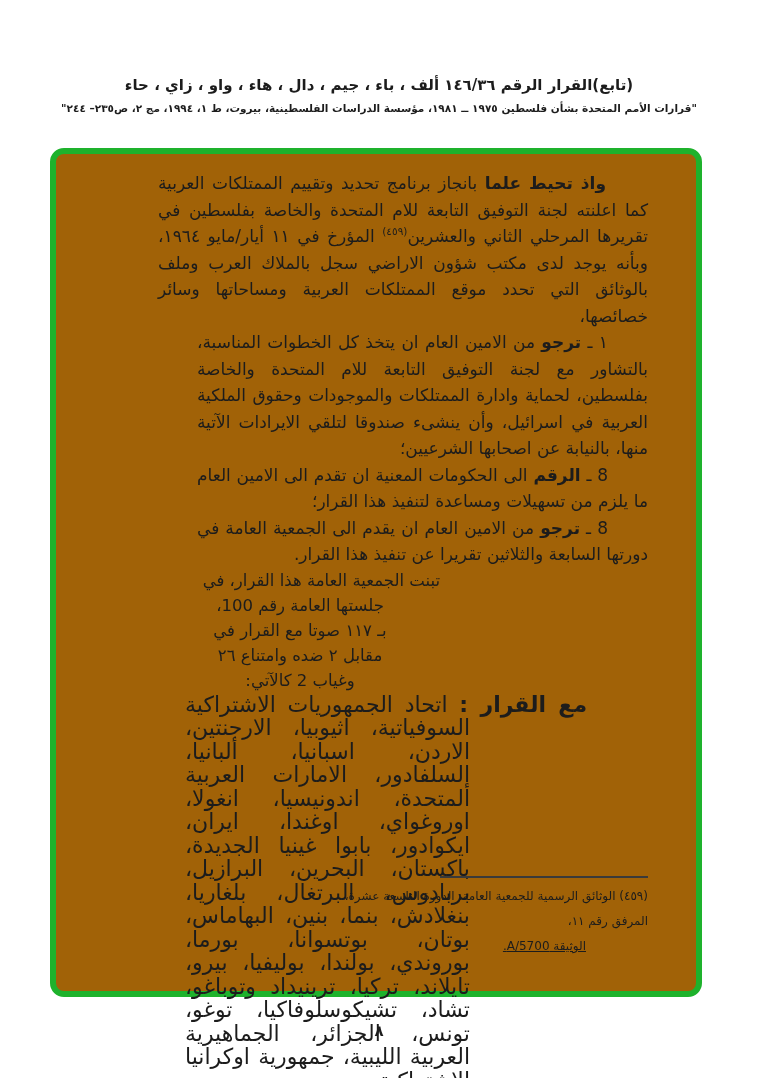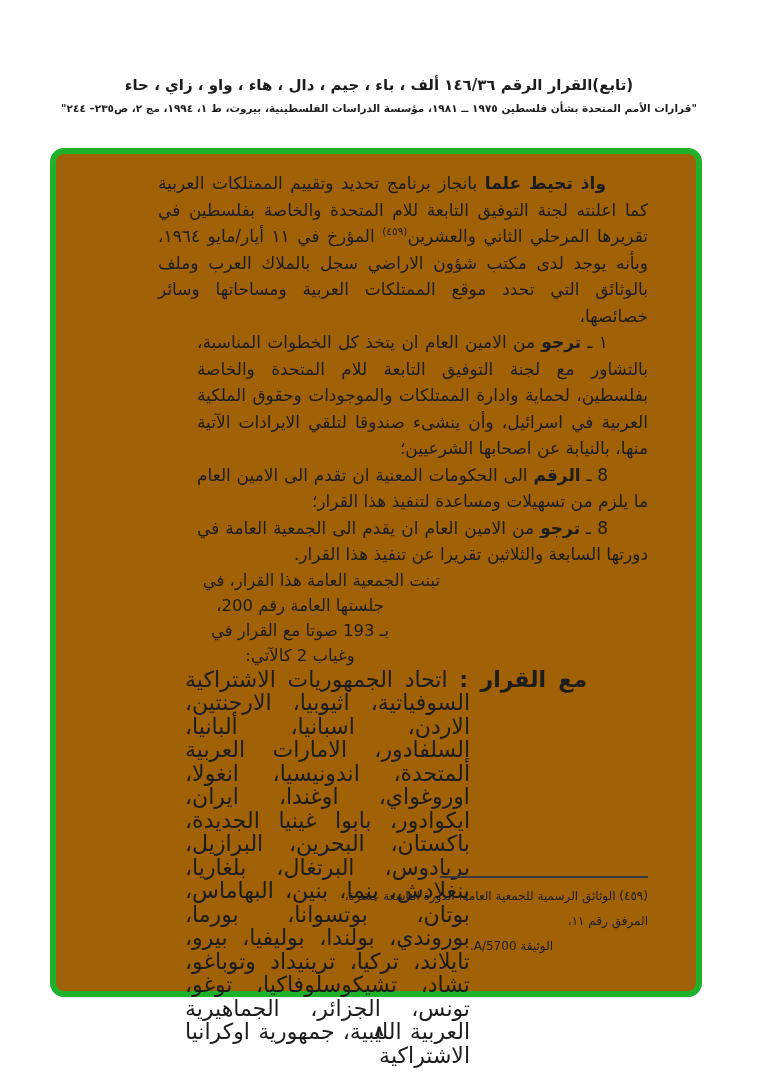--- a/index.html
+++ b/index.html
@@ -37,21 +37,21 @@
     font-size:22px;line-height:23.5px;text-align:justify;
   }
   .vote-label{font-weight:bold;}
   
   .footnote{
     position:absolute;right:48px;top:722px;width:340px;
     direction:rtl;text-align:right;font-size:12px;line-height:25px;
   }
   .fn-rule{width:208px;height:0;border-top:2px solid #3a3a3a;margin:0 0 6px auto;
     margin-right:0;margin-left:auto;}
-  .fn-l2{margin-right:95px;}
+  .fn-l2{margin-right:62px;text-decoration:underline;}
   
   .pagenum{position:absolute;top:1022px;left:0;right:0;text-align:center;
     font-size:15px;font-weight:bold;}
 </style>
 </head>
 <body>
 
 <div class="page">
 
   <div class="header">
@@ -65,22 +65,23 @@
       <p class="para preamble"><b>واذ تحيط علما</b><span> بانجاز برنامج تحديد وتقييم الممتلكات العربية كما اعلنته لجنة التوفيق التابعة للام المتحدة والخاصة بفلسطين في تقريرها المرحلي الثاني والعشرين</span><sup>(٤٥٩)</sup><span> المؤرخ في ١١ أيار/مايو ١٩٦٤، وبأنه يوجد لدى مكتب شؤون الاراضي سجل بالملاك العرب وملف بالوثائق التي تحدد موقع الممتلكات العربية ومساحاتها وسائر خصائصها،</span></p>
 
       <p class="para op"><span>١ ـ </span><b>ترجو</b><span> من الامين العام ان يتخذ كل الخطوات المناسبة، بالتشاور مع لجنة التوفيق التابعة للام المتحدة والخاصة بفلسطين، لحماية وادارة الممتلكات والموجودات وحقوق الملكية العربية في اسرائيل، وأن ينشىء صندوقا لتلقي الايرادات الآتية منها، بالنيابة عن اصحابها الشرعيين؛</span></p>
 
       <p class="para op"><span>8 ـ </span><b>الرقم</b><span> الى الحكومات المعنية ان تقدم الى الامين العام ما يلزم من تسهيلات ومساعدة لتنفيذ هذا القرار؛</span></p>
 
       <p class="para op"><span>8 ـ </span><b>ترجو</b><span> من الامين العام ان يقدم الى الجمعية العامة في دورتها السابعة والثلاثين تقريرا عن تنفيذ هذا القرار.</span></p>
 
       <div class="adopt">
         <div class="adopt-first">تبنت الجمعية العامة هذا القرار، في</div>
-        <div class="adopt-mid">جلستها العامة رقم 200،</div>
-        <div class="adopt-mid">بـ 193 صوتا مع القرار في</div>
+        <div class="adopt-mid">جلستها العامة رقم 100،</div>
+        <div class="adopt-mid">بـ ١١٧ صوتا مع القرار في</div>
+        <div class="adopt-mid">مقابل ٢ ضده وامتناع ٢٦</div>
         <div class="adopt-mid">وغياب 2 كالآتي:</div>
       </div>
 
       <p class="para vote"><span class="vote-label">مع القرار :</span><span> اتحاد الجمهوريات الاشتراكية السوفياتية، اثيوبيا، الارجنتين، الاردن، اسبانيا، ألبانيا، إلسلفادور، الامارات العربية المتحدة، اندونيسيا، انغولا، اوروغواي، اوغندا، ايران، ايكوادور، بابوا غينيا الجديدة، باكستان، البحرين، البرازيل، بربادوس، البرتغال، بلغاريا، بنغلادش، بنما، بنين، البهاماس، بوتان، بوتسوانا، بورما، بوروندي، بولندا، بوليفيا، بيرو، تايلاند، تركيا، ترينيداد وتوباغو، تشاد، تشيكوسلوفاكيا، توغو، تونس، الجزائر، الجماهيرية العربية الليبية، جمهورية اوكرانيا الاشتراكية</span></p>
 
     </div>
 
     <div class="footnote">
       <div class="fn-rule"></div>
       <div>(٤٥٩) الوثائق الرسمية للجمعية العامة، الدورة التاسعة عشرة، المرفق رقم ١١،</div>

